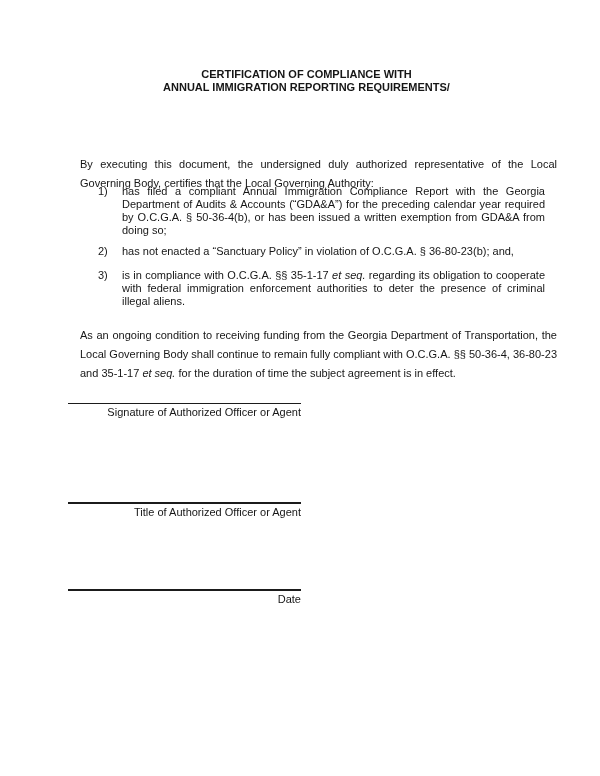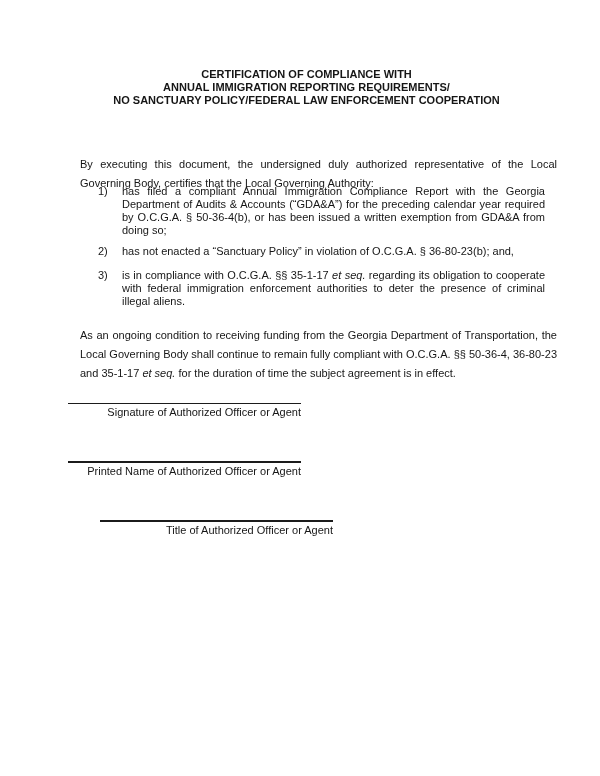--- a/index.html
+++ b/index.html
@@ -62,41 +62,40 @@
     border-top: 2px solid #1b1b1b;
   }
   .sig-line.thin { border-top-width: 1px; }
   .sig-label {
     margin-top: 2px;
     font-size: 11px;
     line-height: 13px;
   }
   .sig-1 { top: 403px; }
   .sig-2 { top: 461px; }
-  .sig-3 { top: 520px; margin-left: 32px; }
+  .sig-3 { top: 502px; }
   .sig-4 { top: 589px; }
   .form-date-note {
     position: absolute;
     left: 425px;
     top: 707px;
     font-size: 8.5px;
     line-height: 10px;
     color: #222222;
   }
   i { }
 </style>
 </head>
 <body>
 
 <div class="page">
 
   <header class="doc-title">
     <div>CERTIFICATION OF COMPLIANCE WITH</div>
     <div>ANNUAL IMMIGRATION REPORTING REQUIREMENTS/</div>
-    <div>NO SANCTUARY POLICY/FEDERAL LAW ENFORCEMENT COOPERATION</div>
   </header>
 
   <p class="para intro">By executing this document, the undersigned duly authorized representative of the Local Governing Body, certifies that the Local Governing Authority:</p>
 
   <div class="list-item item-1">
     <span class="li-marker">1)</span>
     <span>has filed a compliant Annual Immigration Compliance Report with the Georgia Department of Audits &amp; Accounts (“GDA&amp;A”) for the preceding calendar year required by O.C.G.A. § 50-36-4(b), or has been issued a written exemption from GDA&amp;A from doing so;</span>
   </div>
 
   <div class="list-item item-2">
@@ -109,26 +108,26 @@
     <span><span>is in compliance with O.C.G.A. §§ 35-1-17 </span><i>et seq.</i><span> regarding its obligation to cooperate with federal immigration enforcement authorities to deter the presence of criminal illegal aliens.</span></span>
   </div>
 
   <p class="para closing"><span>As an ongoing condition to receiving funding from the Georgia Department of Transportation, the Local Governing Body shall continue to remain fully compliant with O.C.G.A. §§ 50-36-4, 36-80-23 and 35-1-17 </span><i>et seq.</i><span> for the duration of time the subject agreement is in effect.</span></p>
 
   <div class="sig-block sig-1">
     <div class="sig-line thin"></div>
     <div class="sig-label">Signature of Authorized Officer or Agent</div>
   </div>
 
-  <div class="sig-block sig-2">
-    <div class="sig-line"></div>
-    <div class="sig-label">Printed Name of Authorized Officer or Agent</div>
-  </div>
 
   <div class="sig-block sig-3">
     <div class="sig-line"></div>
     <div class="sig-label">Title of Authorized Officer or Agent</div>
   </div>
 
+  <div class="sig-block sig-4">
+    <div class="sig-line"></div>
+    <div class="sig-label">Date</div>
+  </div>
 
   <div class="form-date-note">Form Date - October 10, 2024</div>
 
 </div>
 
 </body></html>

